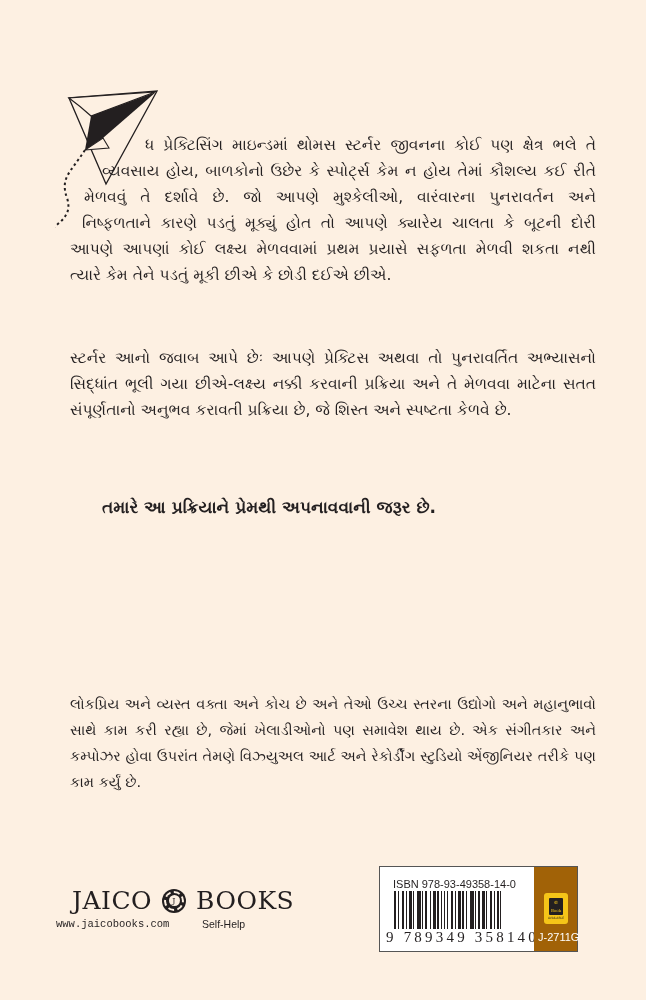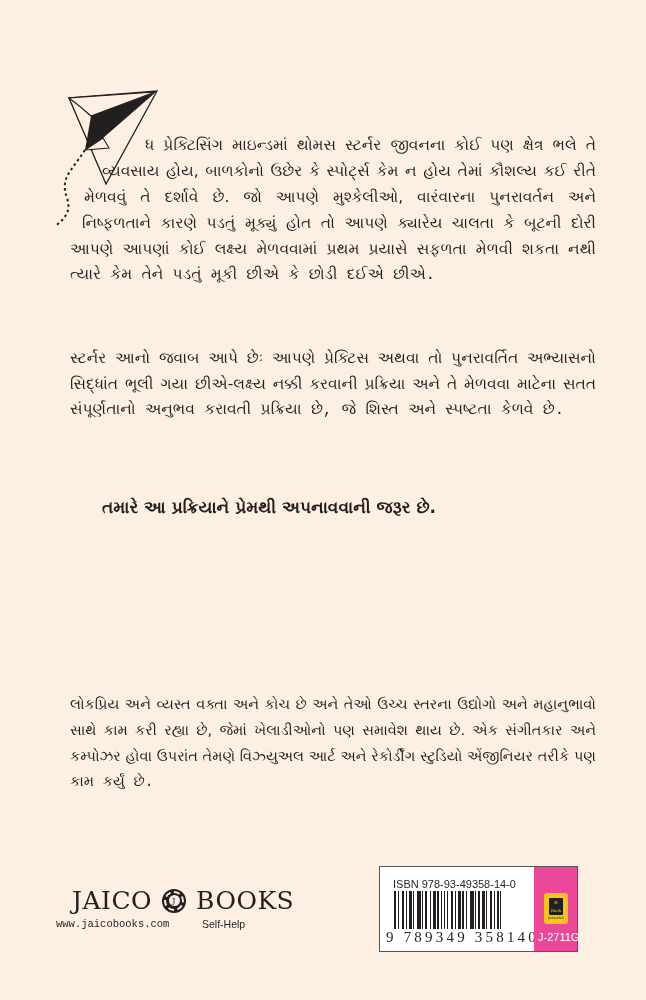--- a/index.html
+++ b/index.html
@@ -8,21 +8,21 @@
       background:#fdf0e2;
       font-family:"DejaVu Sans", sans-serif;
       color:#231f20;
     }
     .plane { position:absolute; left:55px; top:78px; width:110px; height:150px; }
     .para {
       position:absolute; font-size:15.5px; line-height:26px; color:#231f20;
       white-space:nowrap;
     }
     .para .line { display:block; text-align:justify; text-align-last:justify; }
-    .para .line.last { text-align-last:left;font-family:Liberation Mono, monospace; }
+    .para .line.last { text-align-last:left; }
     #p1 { left:70px; top:132px; width:526px; }
     #p1 .l0 { padding-left:75px; }
     #p1 .l1 { padding-left:32px; }
     #p1 .l2 { padding-left:14px; }
     #p1 .l3 { padding-left:12px; }
     #p2 { left:70px; top:345px; width:526px; }
     .tagline {
       position:absolute; left:0; width:538px; top:497px; text-align:center;
       font-size:17px; font-weight:bold; color:#231f20;
     }
@@ -48,21 +48,21 @@
     .barcode-box {
       position:absolute; left:379px; top:866px; width:199px; height:86px;
       border:1px solid #555; background:#fff; display:flex; box-sizing:border-box;
     }
     .barcode-white { width:154px; position:relative; }
     .isbn { position:absolute; left:13px; top:11px; font-family:"Liberation Sans", sans-serif; font-size:11px; color:#231f20; white-space:nowrap; }
     .bars { position:absolute; left:14px; top:24px; width:136px; height:38px; display:flex; align-items:stretch; }
     .bars i { display:block; background:#231f20; height:100%; }
     .bars i.g { background:transparent; }
     .digits { position:absolute; left:6px; top:62px; font-family:Liberation Serif, serif; font-size:15px; letter-spacing:3.2px; color:#231f20; white-space:nowrap; }
-    .barcode-dark { flex:1; background:#ec4899; position:relative; }
+    .barcode-dark { flex:1; background:#a16207; position:relative; }
     .ebook {
       position:absolute; left:10px; top:26px; width:24px; height:31px; background:#f5c518;
       border-radius:3px; display:flex; flex-direction:column; align-items:center; justify-content:center;
     }
     .ebook .book { width:14px; height:17px; background:#231f20; border-radius:1px; color:#f5c518; font-size:6px; font-family:"DejaVu Serif", serif; text-align:center; line-height:8px; }
     .ebook .avail { font-size:3px; color:#231f20; margin-top:1px; }
     .jcode { position:absolute; left:4px; top:64px; font-family:"Liberation Sans", sans-serif; font-size:11px; color:#fff; white-space:nowrap; }
   </style>
 </head>
 <body>

